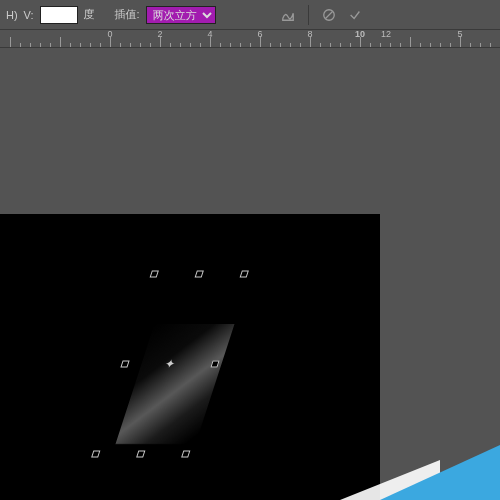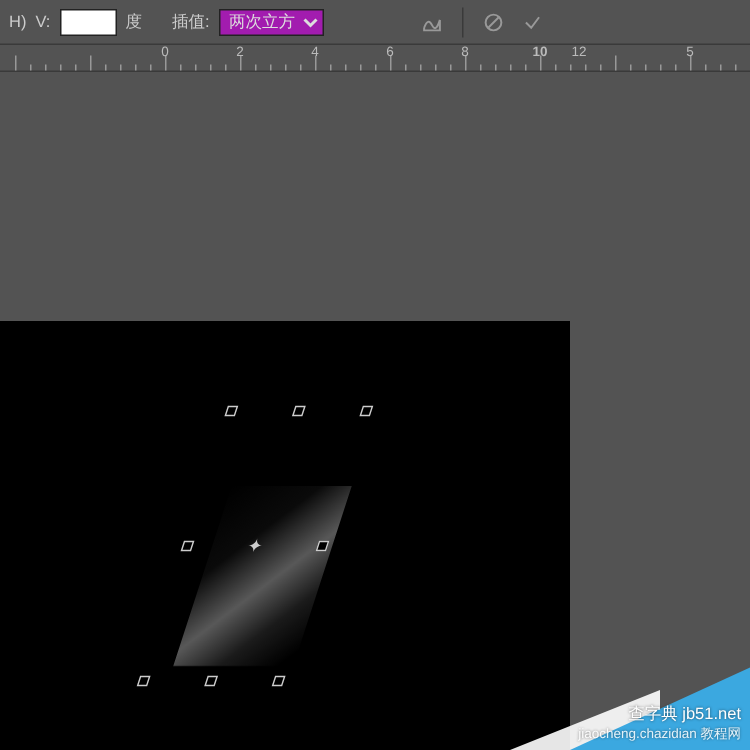--- a/index.html
+++ b/index.html
@@ -141,17 +141,13 @@
         <div class="handle" style="left:100%;top:100%"></div>
         <div class="center-mark">✦</div>
       </div>
     </div>
   </div>
 </div>
 
 <div class="watermark">
   <div class="wm-white"></div>
   <div class="wm-blue"></div>
-  <div class="wm-text">
-    <div class="line1">查字典 jb51.net</div>
-    <div class="line2">jiaocheng.chazidian 教程网</div>
-  </div>
 </div>
 
 </body></html>

